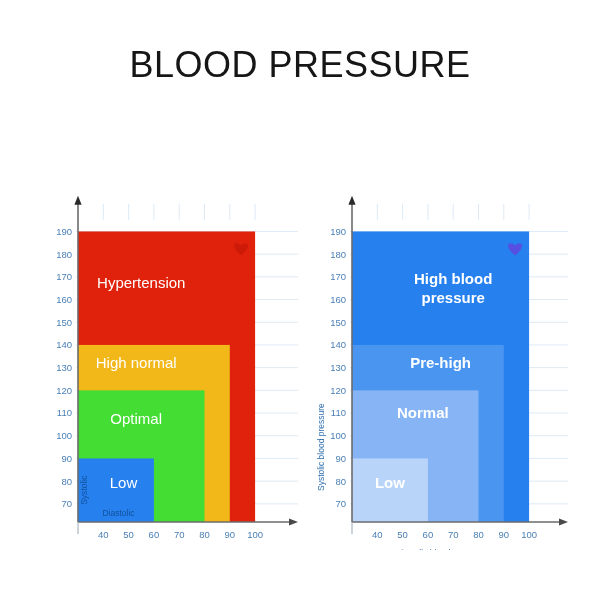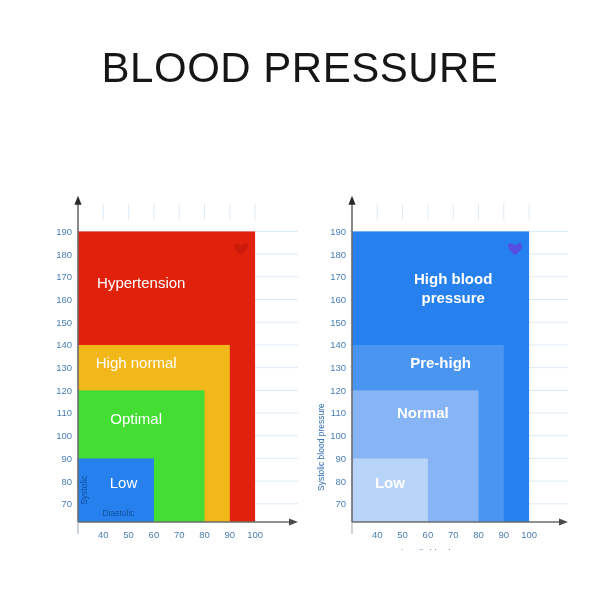--- a/index.html
+++ b/index.html
@@ -14,21 +14,21 @@
     overflow: hidden;
     position: relative;
   }
 
   #page-title {
     position: absolute;
     top: 44px;
     left: 0;
     width: 600px;
     text-align: center;
-    font-size: 42px;
+    font-size: 36px;
     font-weight: 300;
     letter-spacing: 0.5px;
     color: #161616;
     font-family: "Liberation Sans", sans-serif;
   }
 
   .chart {
     position: absolute;
     top: 150px;
   }

